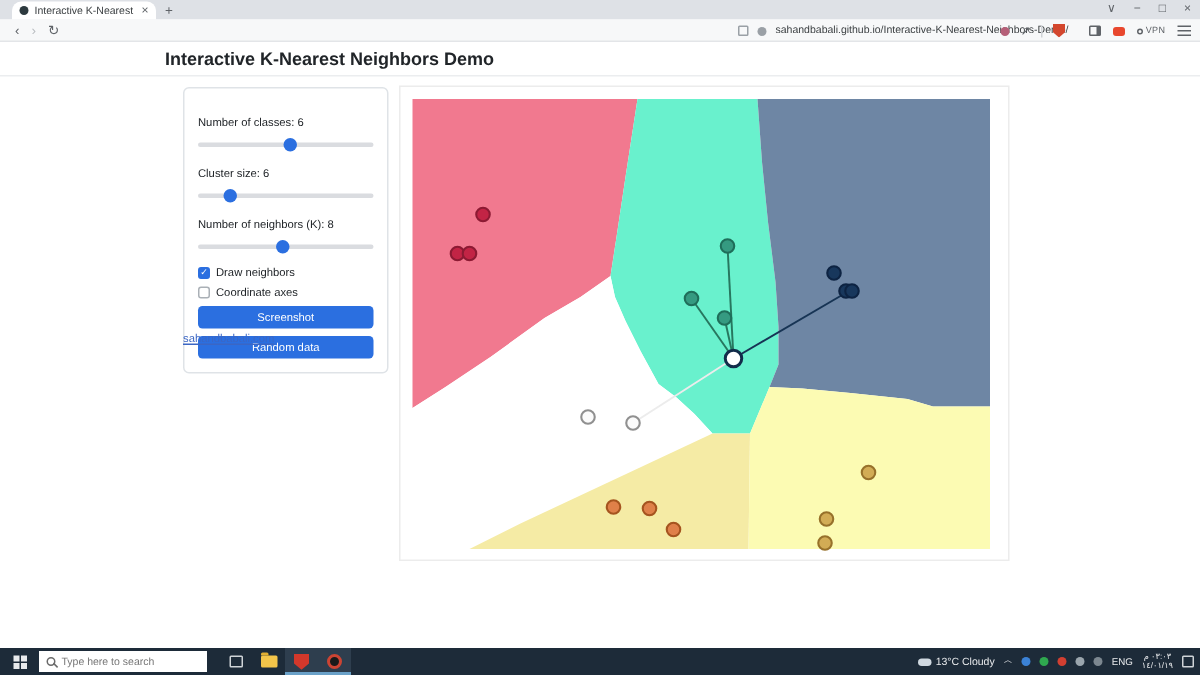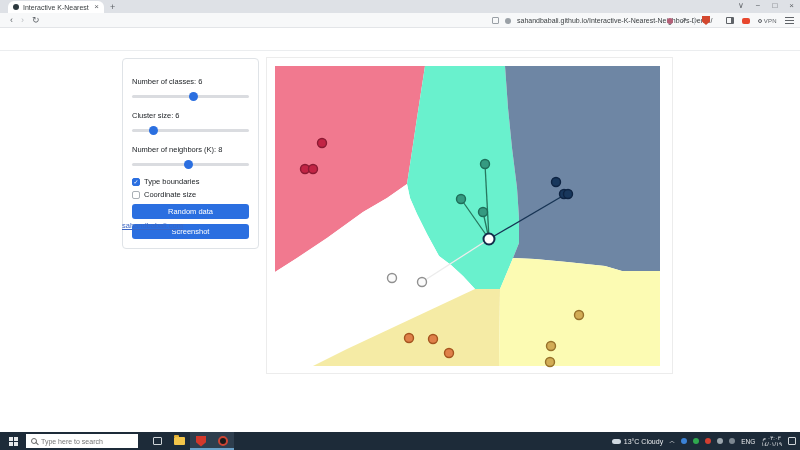--- a/index.html
+++ b/index.html
@@ -131,20 +131,21 @@
       <span class="wallet-ic"></span>
       <span class="vpn">
         <span class="vpn-dot"></span>
         <span class="vpn-label">VPN</span>
       </span>
       <span class="hamburger"></span>
     </div>
   </div>
 
   <div class="page">
+    <div class="page-title">Interactive K-Nearest Neighbors Demo</div>
     <div class="page-divider"></div>
 
     <div class="panel">
       <div class="ctl-label">Number of classes: 6</div>
       <div class="slider">
         <div class="slider-track"></div>
         <div class="slider-thumb" style="left: 52%;"></div>
       </div>
       <div class="ctl-label">Cluster size: 6</div>
       <div class="slider">
@@ -154,29 +155,29 @@
       <div class="ctl-label">Number of neighbors (K): 8</div>
       <div class="slider">
         <div class="slider-track"></div>
         <div class="slider-thumb" style="left: 48%;"></div>
       </div>
 
       <div class="check-row checked">
         <span class="checkbox">
             <span class="checkmark">✓</span>
           </span>
-        <span class="check-label">Type boundaries</span>
+        <span class="check-label">Draw neighbors</span>
       </div>
       <div class="check-row">
         <span class="checkbox"></span>
-        <span class="check-label">Coordinate size</span>
-      </div>
-
+        <span class="check-label">Coordinate axes</span>
+      </div>
+
+      <button class="btn">Screenshot</button>
       <button class="btn">Random data</button>
-      <button class="btn">Screenshot</button>
     </div>
 
     <a class="sitelink" href="#">sahandbabali.com</a>
 
     <div class="canvas-wrap">
       <svg id="knn-svg" width="407" height="317" viewBox="0 0 407 317">
           <polygon points="8,8 158,8 150,60 144,100 140,126 120,140 96,154 60,180 30,200 8,214" fill="#f1798f"></polygon>
           <polygon points="158,8 238,8 241,50 245,90 250,130 252,160 252,185 246,200 233,231 208,231 196,218 184,207 172,198 160,176 150,156 143,140 140,126 144,100 150,60" fill="#69f1cd"></polygon>
           <polygon points="238,8 393,8 393,213 355,213 338,208 300,204 268,201 246,200 252,185 252,160 250,130 245,90 241,50" fill="#6e86a4"></polygon>
           <polygon points="140,126 143,140 150,156 160,176 172,198 184,207 196,218 208,231 176,246 144,261 112,276 80,291 46,308 8,308 8,214 30,200 60,180 96,154 120,140" fill="#ffffff"></polygon>

